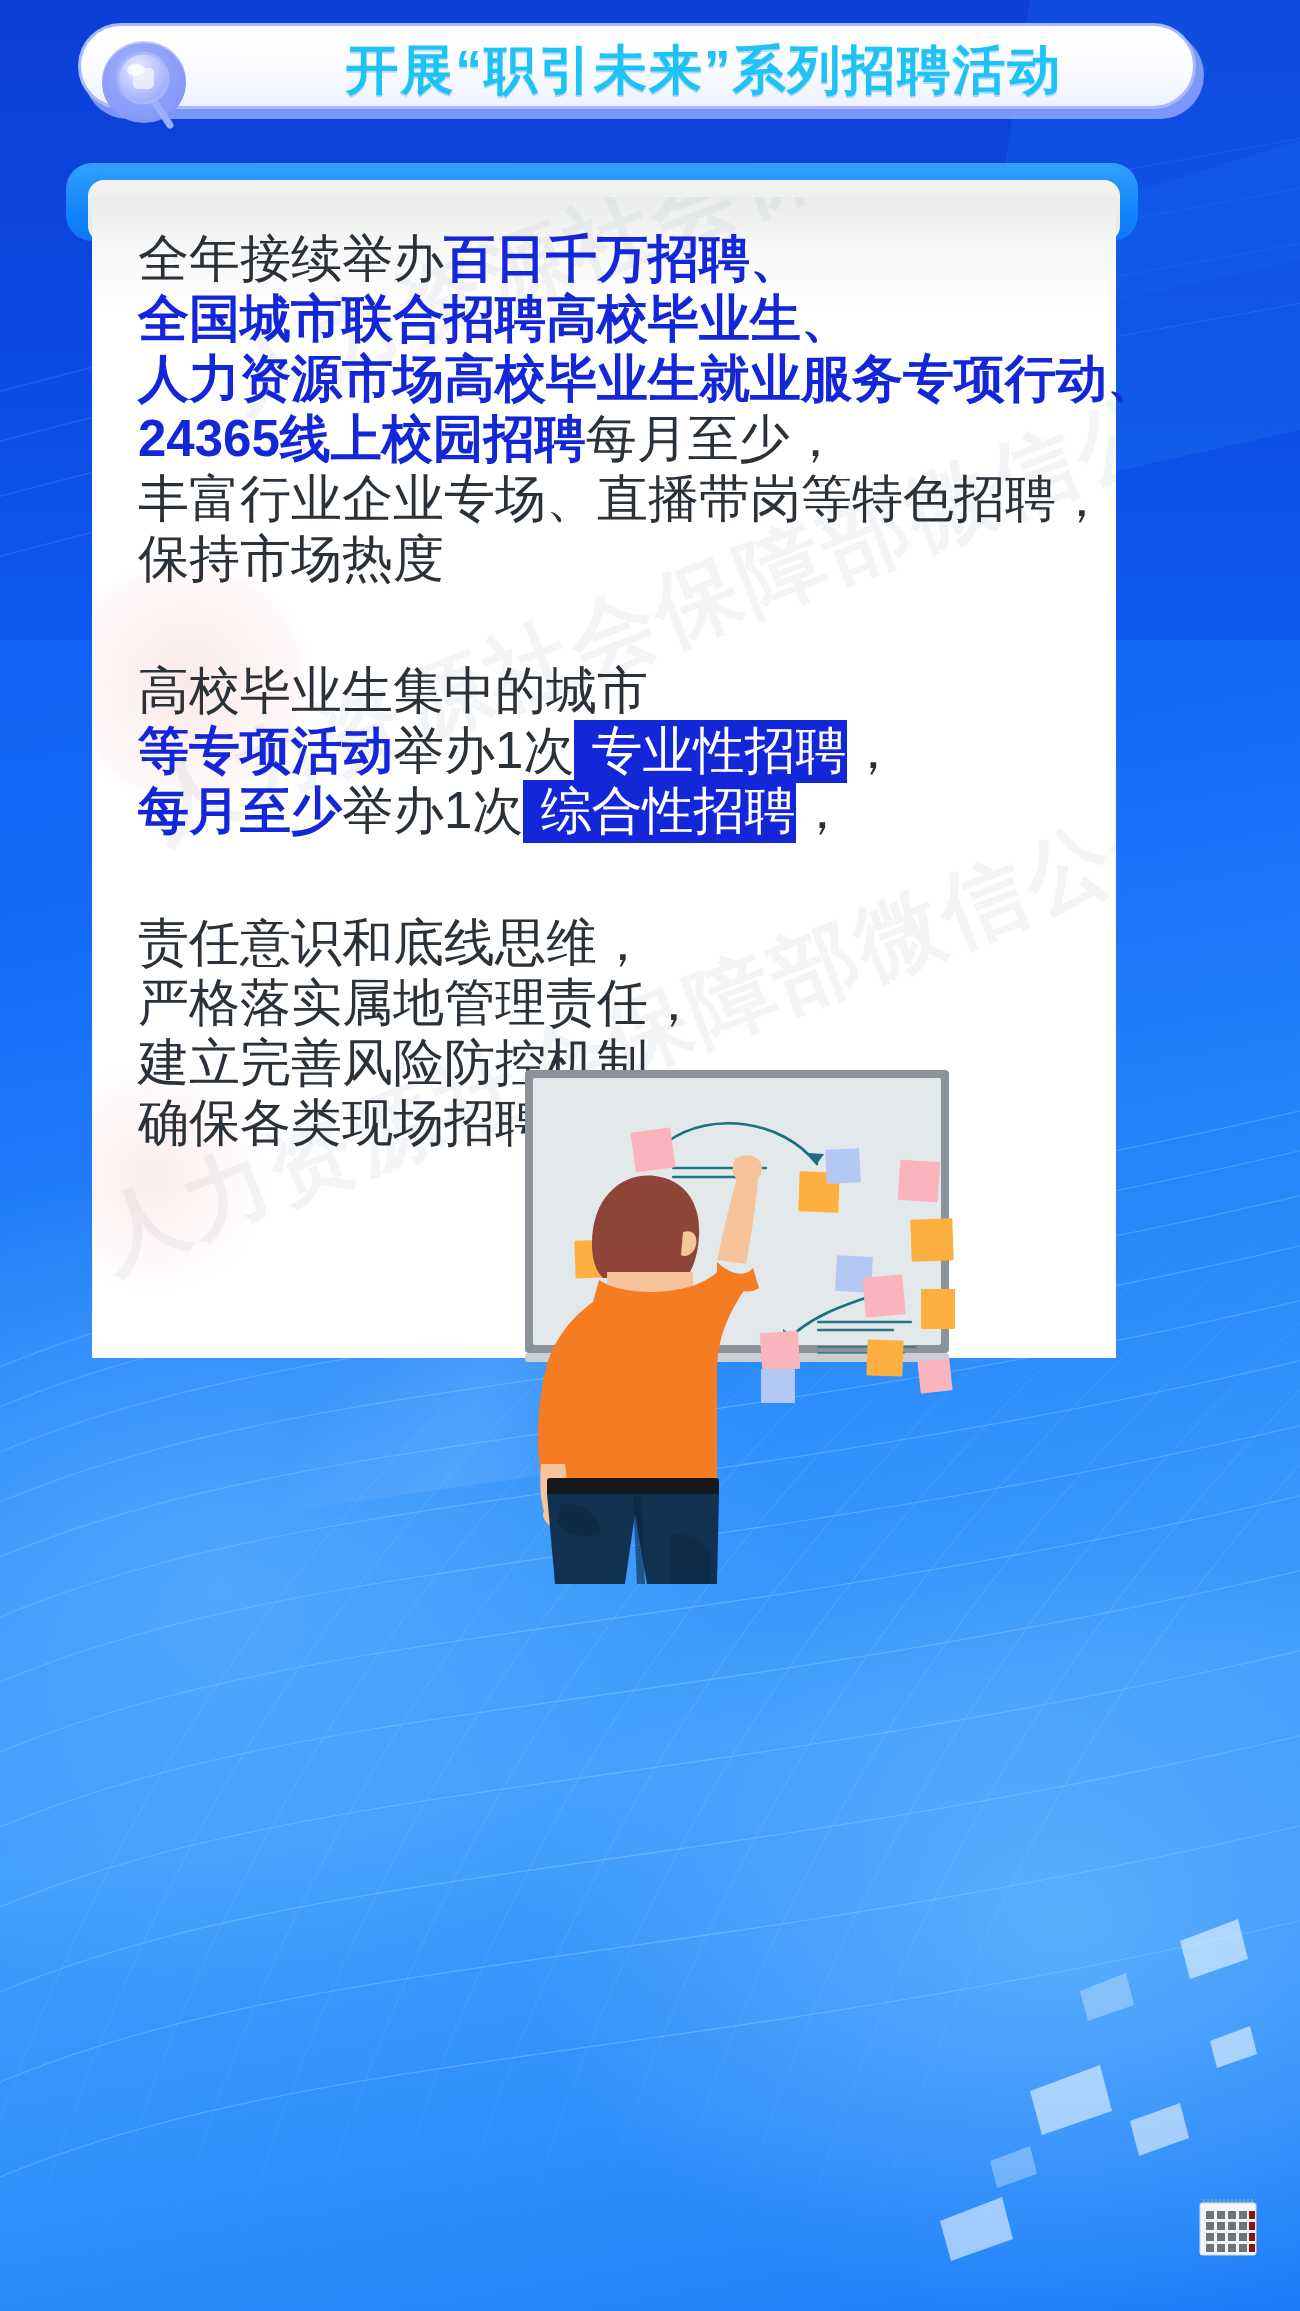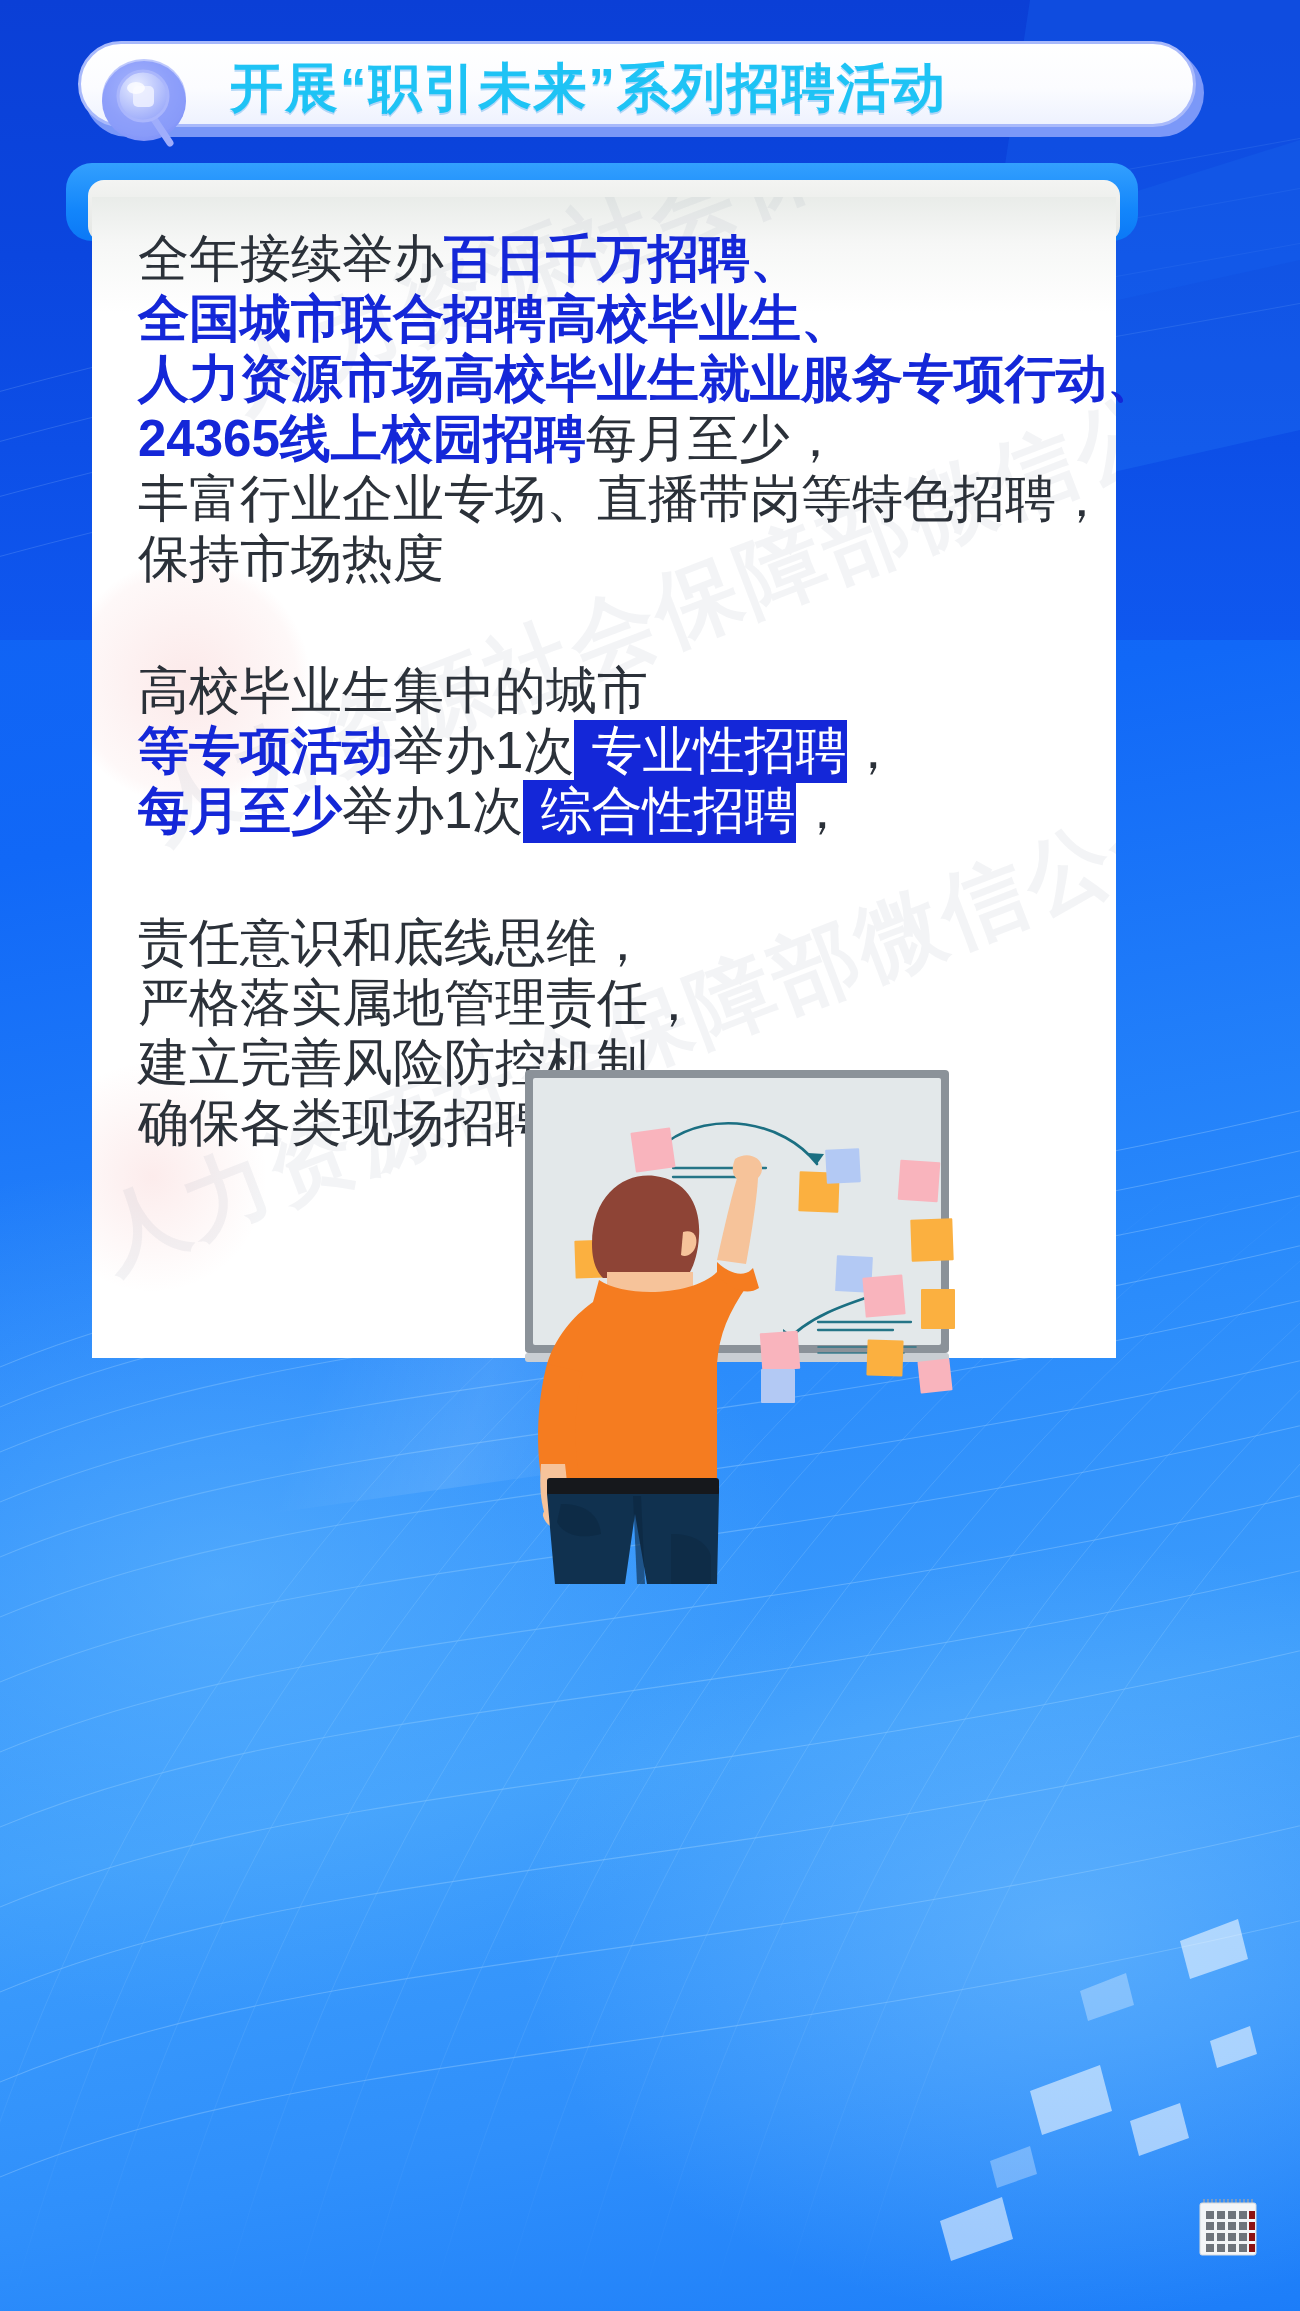--- a/index.html
+++ b/index.html
@@ -34,21 +34,21 @@
   }
   .sheen {
     position:absolute; left:-120px; top:250px; width:1600px; height:1200px;
     background:linear-gradient(118deg, rgba(255,255,255,0) 42%, rgba(255,255,255,.10) 50%, rgba(255,255,255,0) 58%);
     transform:rotate(-8deg);
   }
   .paper-bits { position:absolute; right:0; bottom:0; width:420px; height:520px; }
 
   
   #title-banner {
-    position:absolute; left:78px; top:41px; width:1126px; height:93px;
+    position:absolute; left:78px; top:23px; width:1126px; height:93px;text-align:center;
   }
   .pill-shadow {
     position:absolute; left:6px; top:8px; width:1120px; height:88px;
     border-radius:46px;
     background:#8ea6fb; opacity:.85;
   }
   .pill {
     position:absolute; left:0; top:0; width:1118px; height:86px;
     border-radius:44px;
     background:linear-gradient(180deg,#ffffff 0%,#fbfcff 55%,#eef2fe 100%);

